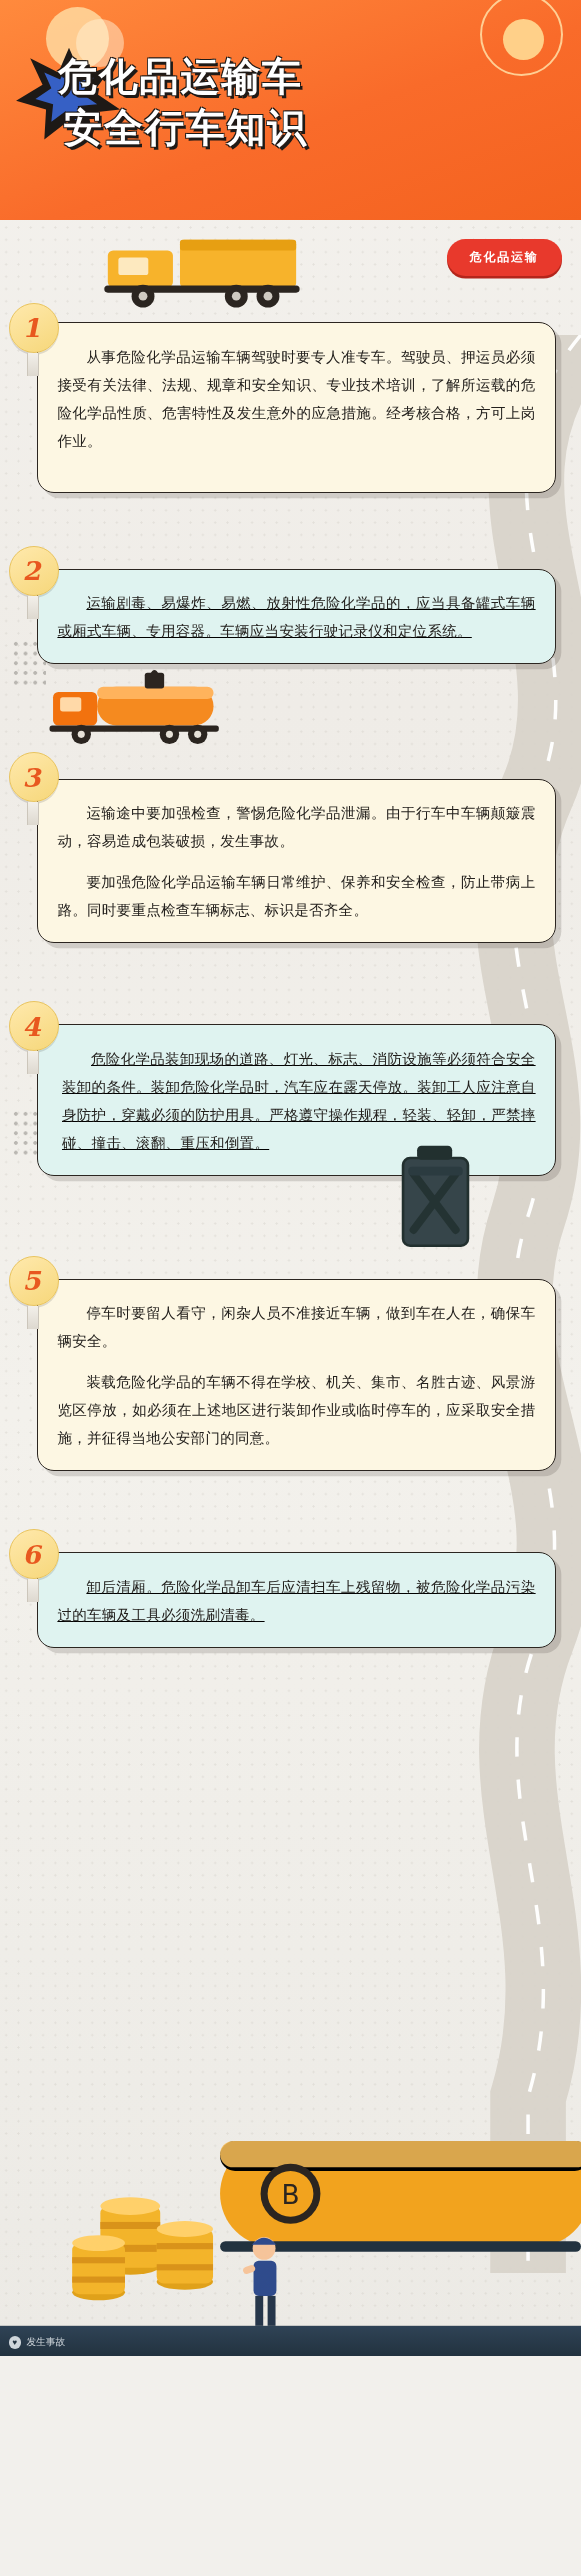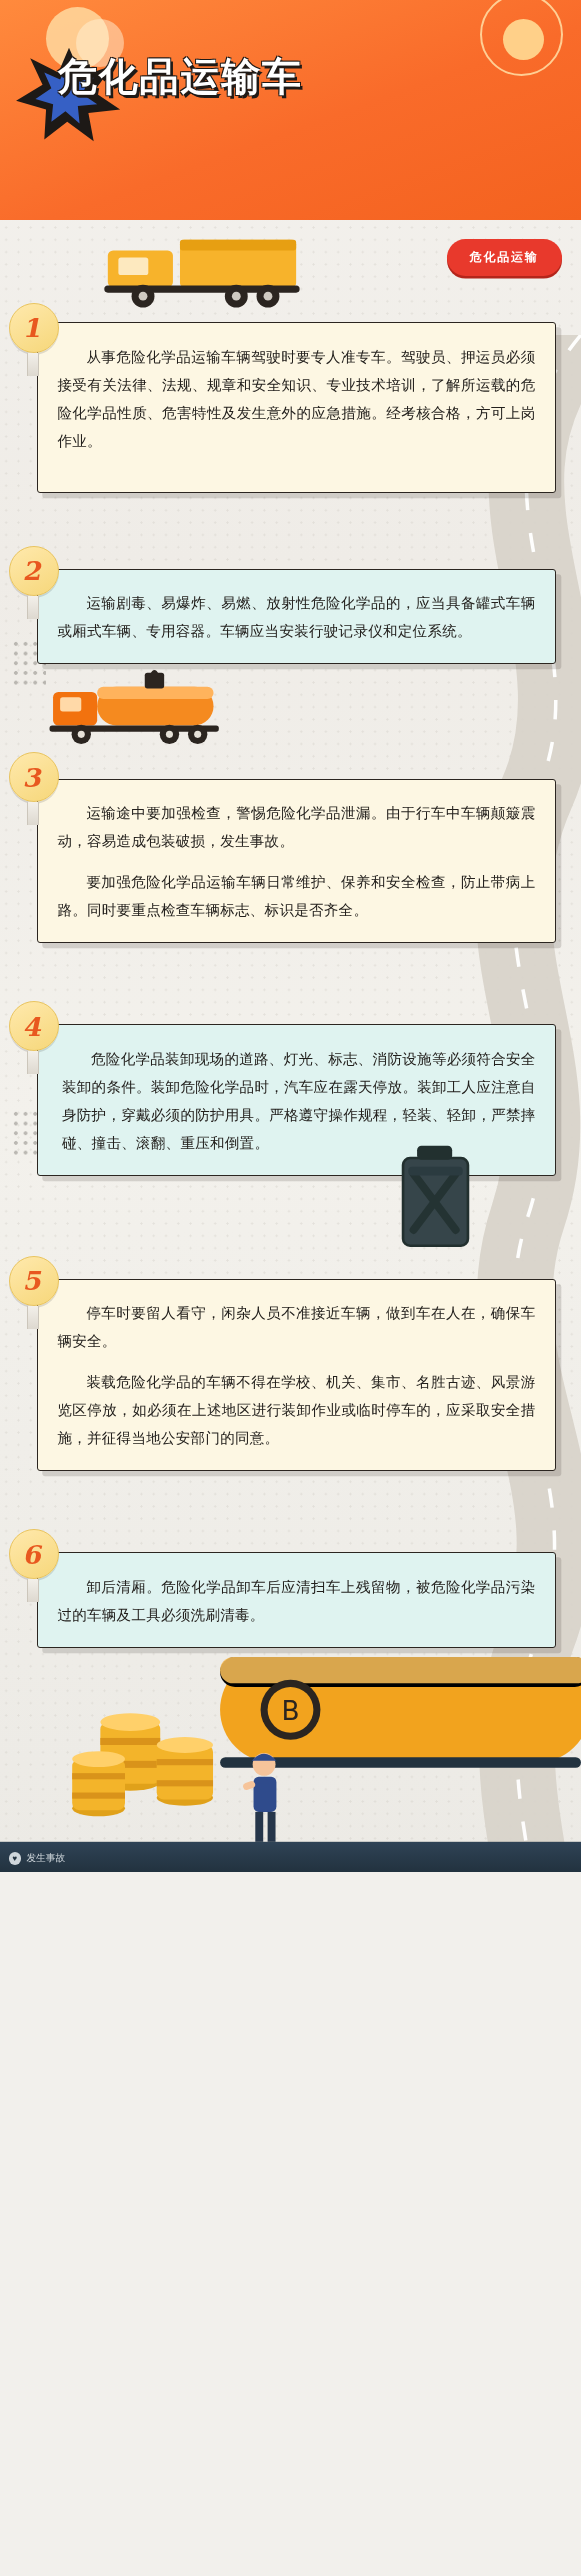--- a/index.html
+++ b/index.html
@@ -4,21 +4,21 @@
 <style>
   html,body{margin:0;padding:0;}
   body{
     width:581px;
     background:#f2f0ec;
     font-family:"Liberation Sans","DejaVu Sans",sans-serif;
   }
   .page{
     position:relative;
     width:581px;
-    height:1872px;
+    height:2356px;
     overflow:hidden;
     background:
       radial-gradient(circle at 70px 106px, rgba(255,255,255,0.35) 0 1.8px, transparent 2.6px),
       linear-gradient(180deg,#f4f2ee 0%, #efece7 30%, #f3f1ec 60%, #eceae5 100%);
   }
   
   .dots{
     position:absolute; inset:0;
     background-image:radial-gradient(#c9c5bd 0.9px, transparent 1.2px);
     background-size:12.3px 12.3px;
@@ -125,25 +125,25 @@
     width:10.6px;height:23px;margin:0 auto;
     background:linear-gradient(180deg,#f3f0ea,#ddd8cf);
     border-left:0.9px solid #ccc6bb;border-right:0.9px solid #ccc6bb;
   }
   .card{
     position:relative;
     margin-left:37px;
     margin-right:25px;
     background:#fdf7e3;
     border:1.8px solid #2b2520;
-    border-radius:3px;
+    border-radius:17px;
     padding:19.4px 19.4px 17.6px 19.4px;
     box-shadow:5.3px 5.3px 0 rgba(43,37,32,.16);
   }
-  .card.tealcard{background:#dff3f0;}
+  .card.tealcard{background:#dff3f0;text-decoration:underline;}
   .card p{
     margin:0 0 12.3px 0;
     font-size:14.5px;
     line-height:1.95;
     color:#23201d;
     text-indent:2em;
     text-align:justify;
     letter-spacing:0.3px;
   }
   .card p:last-child{margin-bottom:0;}
@@ -199,20 +199,21 @@
     <div class="hdr-circle c3"></div>
     <div class="hdr-circle c4"></div>
 
     <svg class="burst" viewBox="0 0 120 110">
       <polygon points="60,2 74,34 110,22 88,52 118,72 82,76 88,108 58,86 32,106 34,72 0,62 30,44 16,14 48,30" fill="#1d1916"></polygon>
       <polygon points="58,22 66,42 88,36 74,54 92,66 70,68 72,88 56,74 40,86 42,66 22,60 40,48 32,30 50,38" fill="#3a68d8" opacity="0.9"></polygon>
     </svg>
 
     <div class="title-wrap">
       <div class="title-line">危化品运输车</div><br>
+      <div class="title-line title2">安全行车知识</div>
     </div>
   </div>
 
   <div class="truck-row">
     <svg class="truck-svg" width="203" height="88" viewBox="0 0 230 100">
       <rect x="4" y="30" width="74" height="42" rx="6" fill="#f7b32b"></rect>
       <rect x="16" y="38" width="34" height="20" rx="3" fill="#fde9bf"></rect>
       <rect x="86" y="18" width="132" height="54" rx="5" fill="#f7b32b"></rect>
       <rect x="86" y="18" width="132" height="12" rx="3" fill="#e79f12"></rect>
       <rect x="0" y="70" width="222" height="8" rx="4" fill="#2b2520"></rect>

